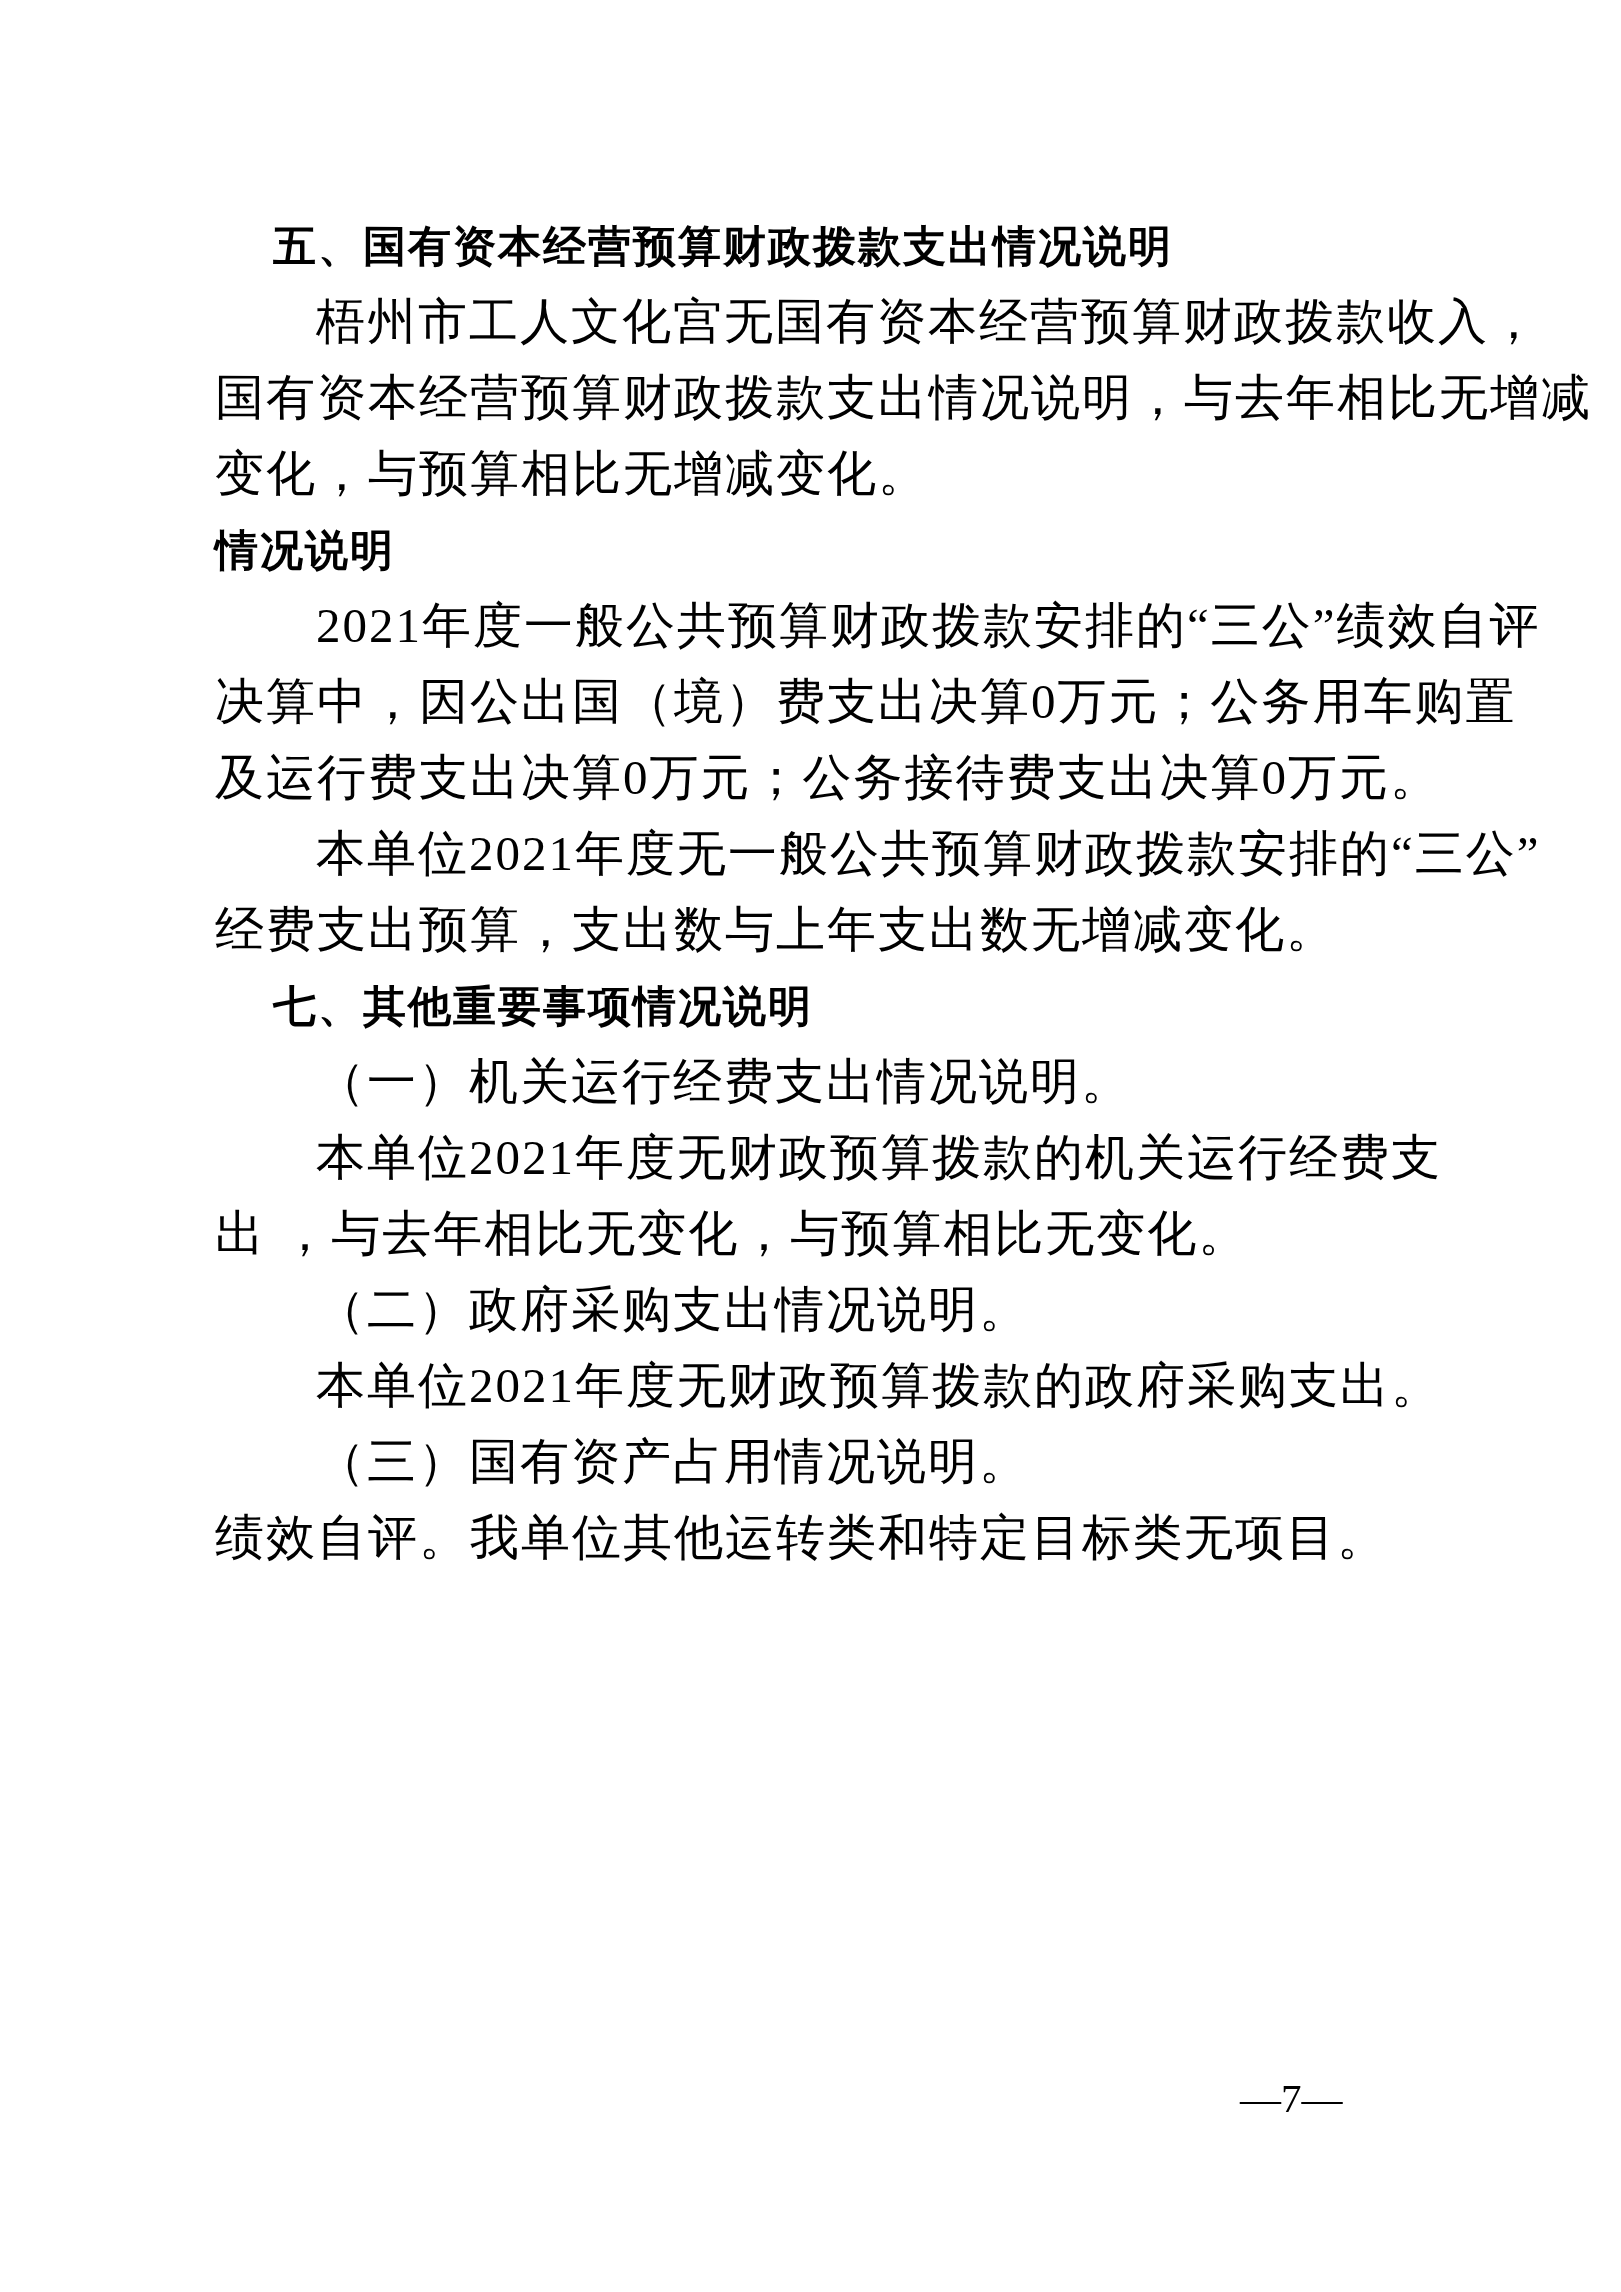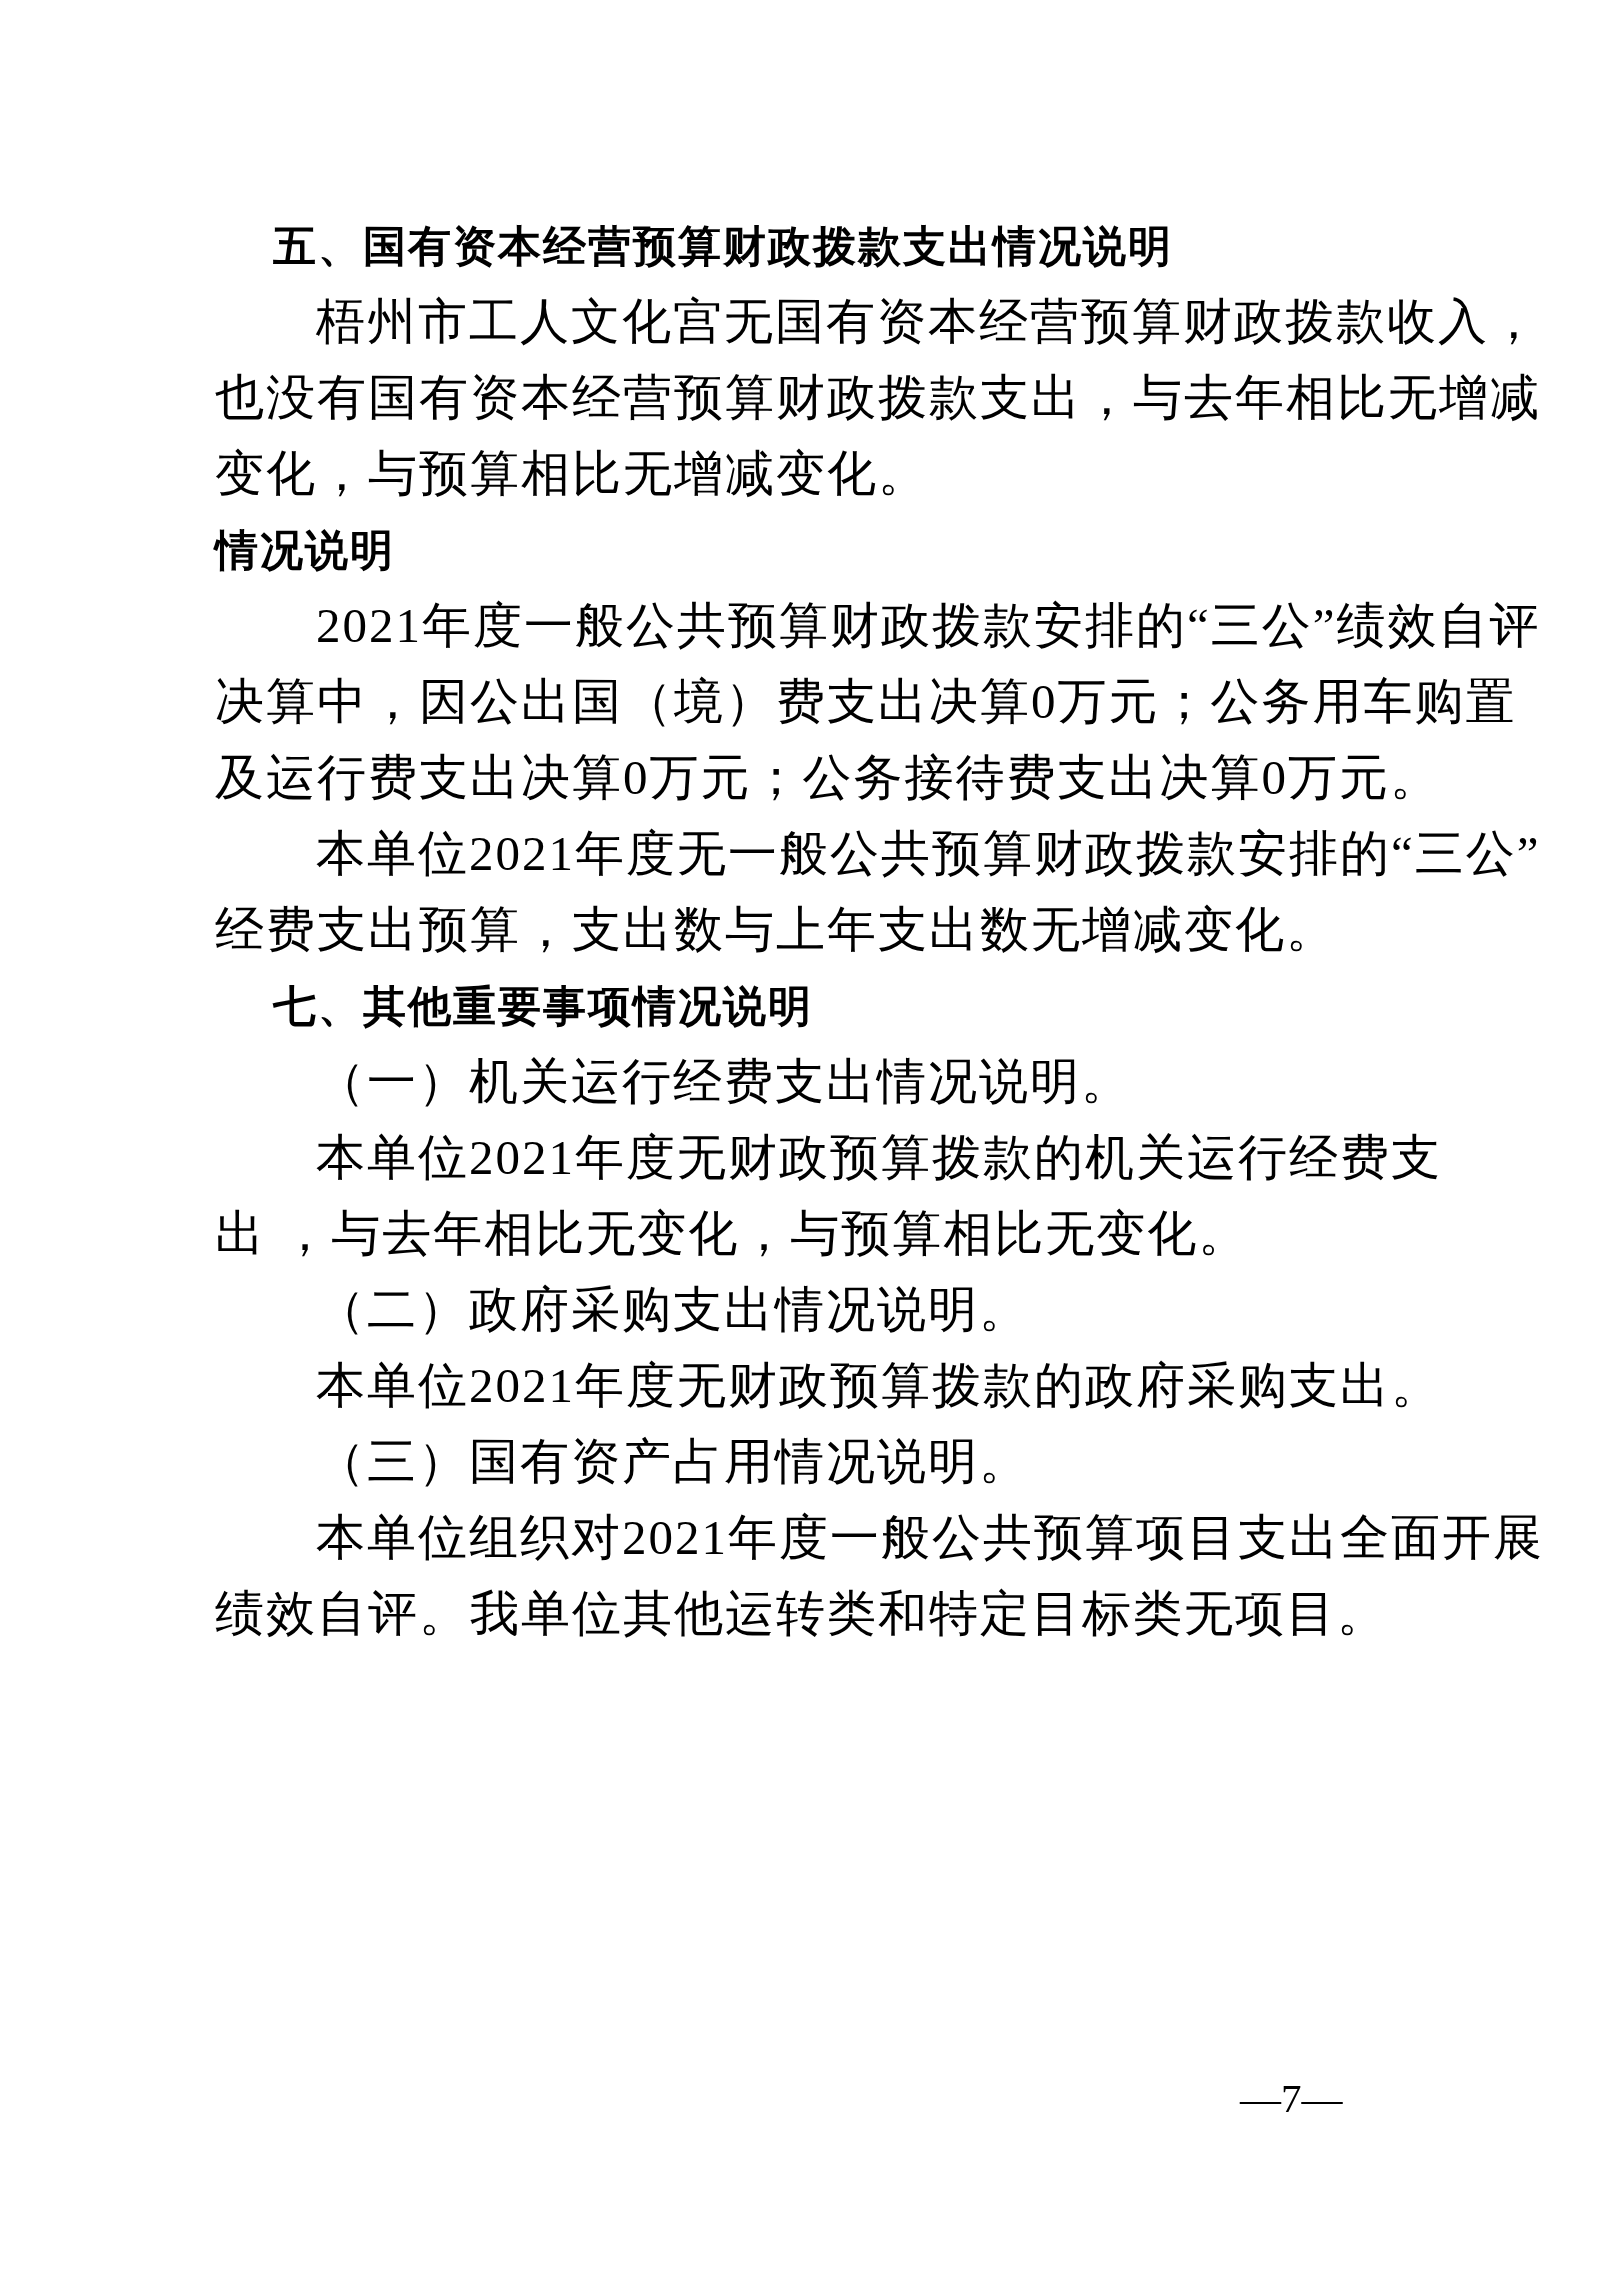--- a/index.html
+++ b/index.html
@@ -58,34 +58,33 @@
     white-space: pre;
   }
 </style>
 </head>
 <body>
 
 <main class="page">
   <section class="text-block">
       <div class="line heading indent">五、国有资本经营预算财政拨款支出情况说明</div>
       <div class="line body indent">梧州市工人文化宫无国有资本经营预算财政拨款收入，</div>
-      <div class="line body">也没有国有资本经营预算财政拨款支出，与去年相比无增减</div>
+      <div class="line body">国有资本经营预算财政拨款支出情况说明，与去年相比无增减</div>
       <div class="line body">变化，与预算相比无增减变化。</div>
       <div class="line heading">情况说明</div>
       <div class="line body indent">2021年度一般公共预算财政拨款安排的“三公”绩效自评</div>
       <div class="line body">决算中，因公出国（境）费支出决算0万元；公务用车购置</div>
       <div class="line body">及运行费支出决算0万元；公务接待费支出决算0万元。</div>
       <div class="line body indent">本单位2021年度无一般公共预算财政拨款安排的“三公”</div>
       <div class="line body">经费支出预算，支出数与上年支出数无增减变化。</div>
       <div class="line heading indent">七、其他重要事项情况说明</div>
       <div class="line body indent">（一）机关运行经费支出情况说明。</div>
       <div class="line body indent">本单位2021年度无财政预算拨款的机关运行经费支</div>
       <div class="line body">出 ，与去年相比无变化，与预算相比无变化。</div>
       <div class="line body indent">（二）政府采购支出情况说明。</div>
       <div class="line body indent">本单位2021年度无财政预算拨款的政府采购支出。</div>
       <div class="line body indent">（三）国有资产占用情况说明。</div>
-      <div class="line body indent">本单位组织对2021年度一般公共预算项目支出全面开展</div>
       <div class="line body">绩效自评。我单位其他运转类和特定目标类无项目。</div>
     </section>
 
   <div class="page-number">—7—</div>
 </main>
 
 
 </body></html>

